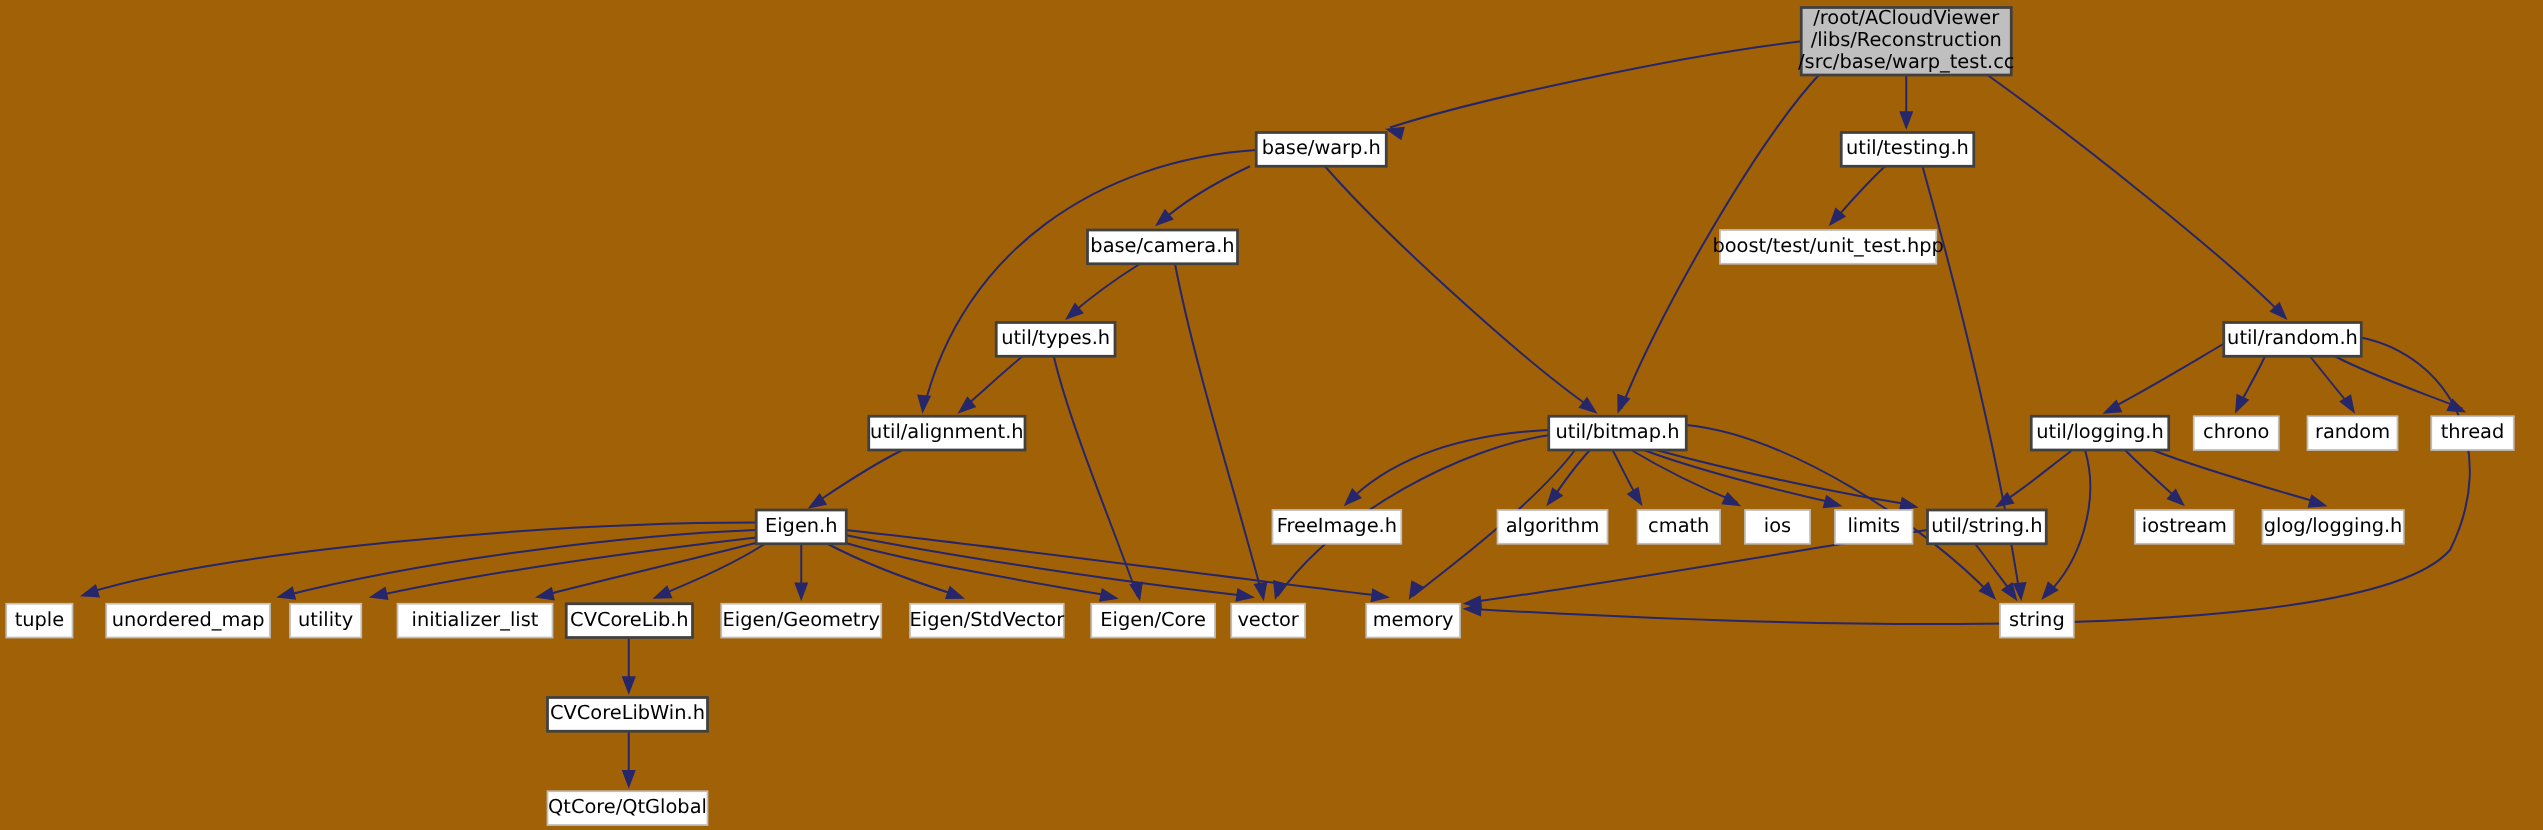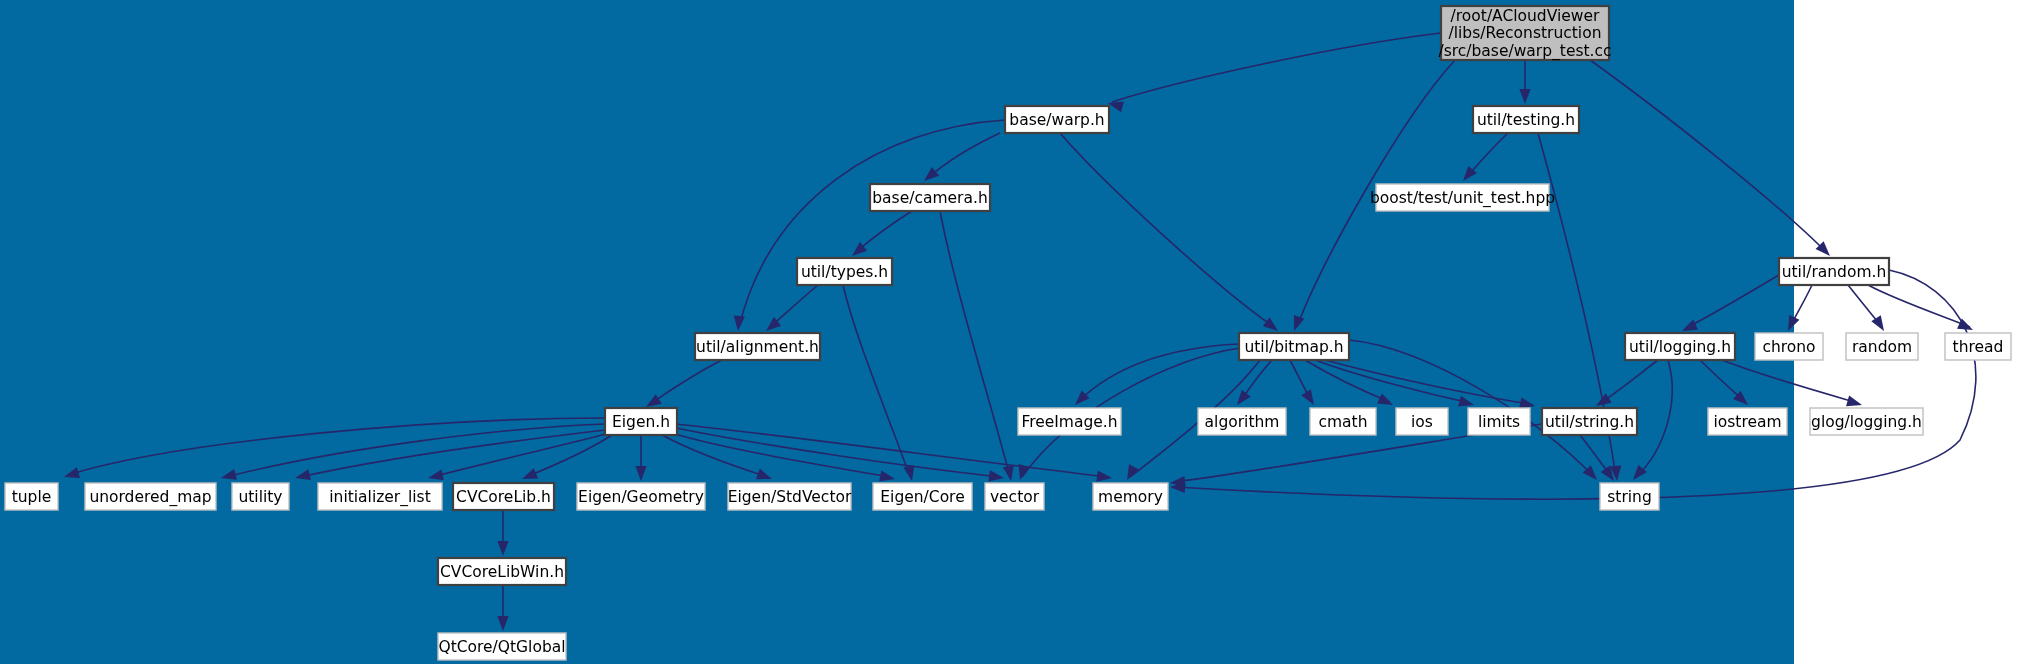--- a/index.html
+++ b/index.html
@@ -8,23 +8,23 @@
     background: #ffffff;
   }
   body {
     width: 2034px;
     height: 664px;
     font-family: "DejaVu Sans", "Liberation Sans", sans-serif;
     overflow: hidden;
   }
   #graph-root {
     position: relative;
-    width: 1794px;
+    width: 2034px;
     height: 664px;
-    background: #0369a1;
+    background: #a16207;
   }
   svg#dep-graph {
     position: absolute;
     top: 0;
     left: 0;
     width: 2034px;
     height: 664px;
     display: block;
   }
   .node-rect {

